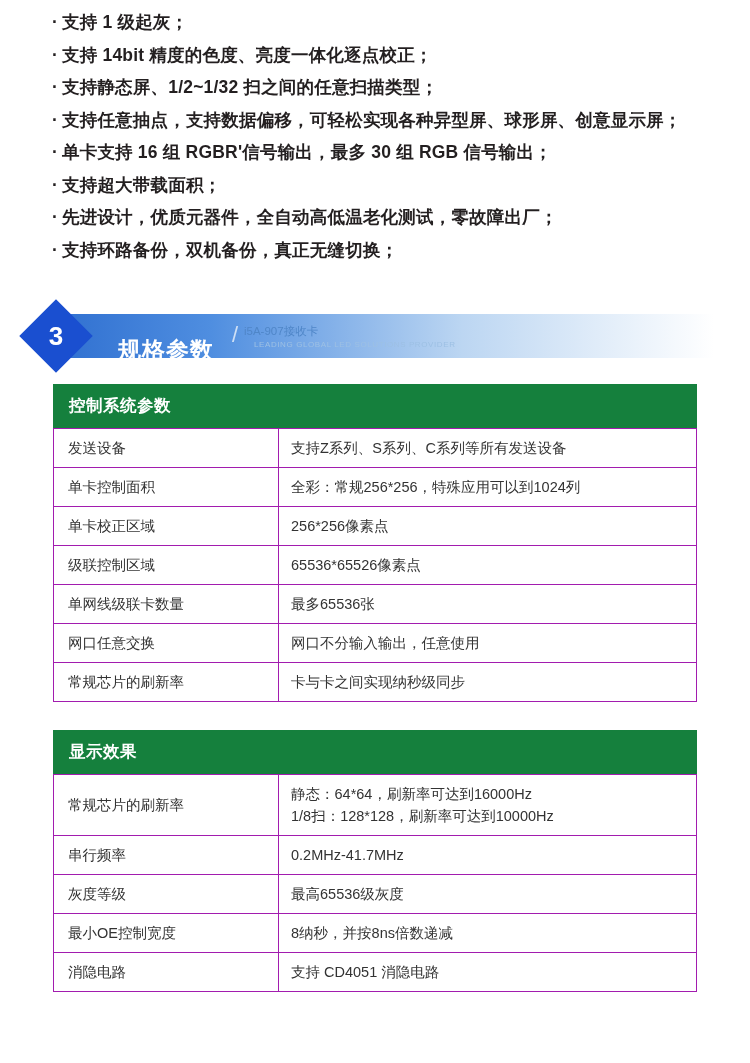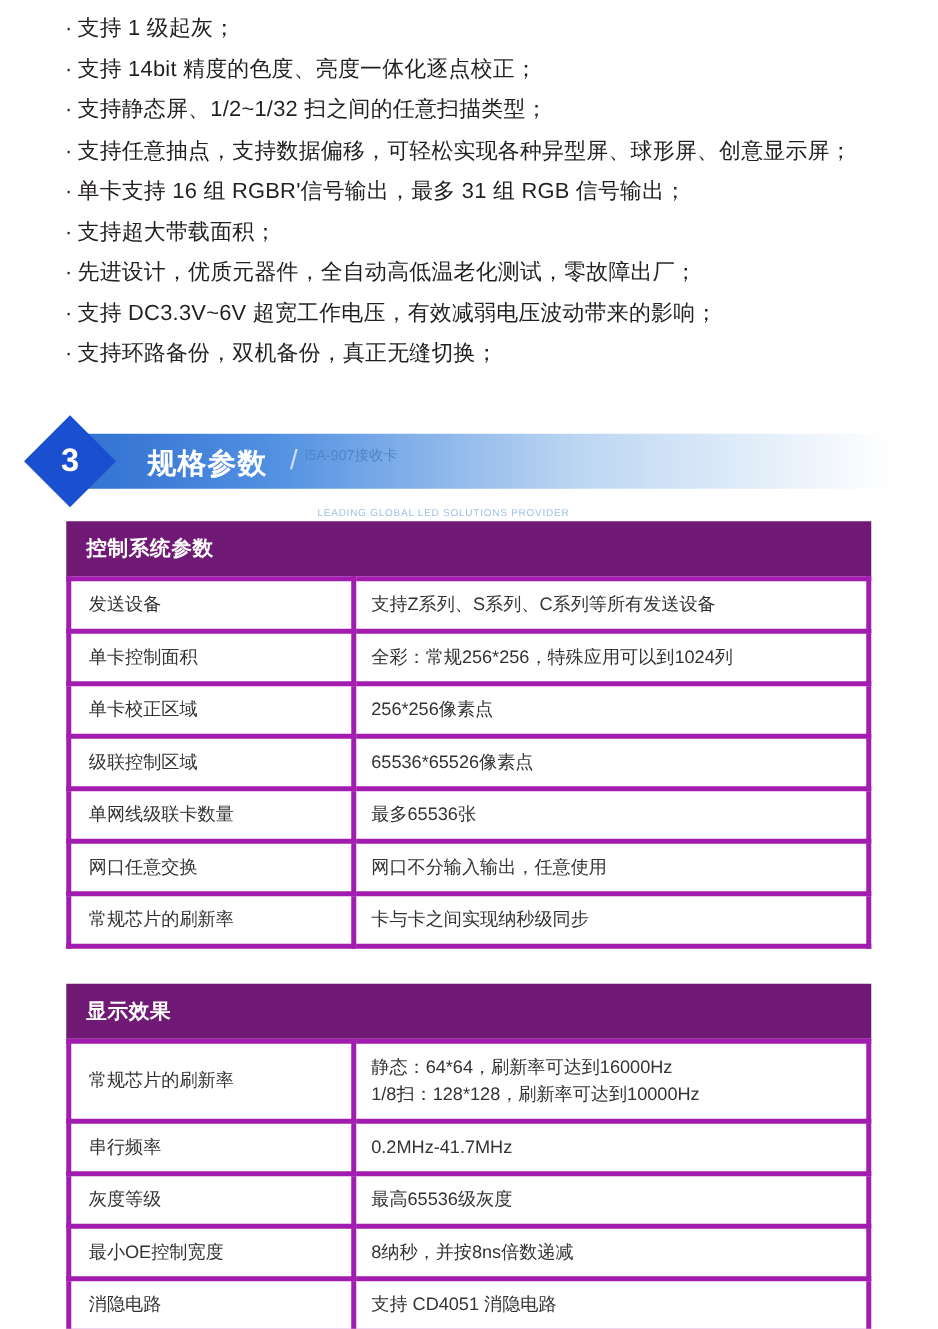--- a/index.html
+++ b/index.html
@@ -12,20 +12,21 @@
     height: 1063px;
     position: relative;
     font-family: "Liberation Sans", sans-serif;
     color: #333333;
     overflow: hidden;
   }
 
   
   .features {
     padding: 6px 20px 0 52px;
+    font-weight: bold;
   }
   .feature-line {
     font-size: 17.5px;
     line-height: 32.5px;
     color: #231f20;
     letter-spacing: 0.2px;
     white-space: pre-wrap;
   }
   .feature-line .dot {
     display: inline-block;
@@ -65,21 +66,21 @@
     display: flex;
     align-items: center;
     justify-content: center;
     color: #ffffff;
     font-size: 26px;
     font-weight: bold;
   }
   .sec-title {
     position: absolute;
     left: 118px;
-    top: 20px;
+    top: 33px;
     font-size: 23px;
     font-weight: bold;
     color: #ffffff;
     letter-spacing: 1px;
   }
   .sec-slash {
     position: absolute;
     left: 232px;
     top: 20px;
     font-size: 22px;
@@ -92,44 +93,43 @@
     font-size: 11.5px;
     color: #4f86c8;
   }
   .sec-sub2 {
     position: absolute;
     left: 254px;
     top: 38px;
     font-size: 8px;
     color: #9dc0e4;
     letter-spacing: 0.6px;
-    margin-top: 33px;
   }
 
   
   .table-block {
     margin: 0 auto;
     width: 644px;
   }
   .table-title {
-    background: #701a75;
+    background: #15803d;
     color: #ffffff;
     font-size: 16.5px;
     font-weight: bold;
     padding: 11px 0 11px 16px;
     letter-spacing: 0.5px;
   }
   table.spec {
     width: 100%;
     border-collapse: collapse;
     font-size: 14.5px;
     color: #333333;
   }
   table.spec td {
-    border: 4px solid #a21caf;
+    border: 1px solid #a21caf;
     padding: 8px 10px 8px 14px;
     line-height: 22px;
     vertical-align: middle;
   }
   table.spec td.k {
     width: 200px;
   }
   table.spec td.v {
     padding-left: 12px;
   }
@@ -140,24 +140,23 @@
   .gap-10 { height: 12px; }
 </style>
 </head>
 <body>
 
 <div class="features">
   <div class="feature-line"><span class="dot">·</span><span>支持 1 级起灰；</span></div>
   <div class="feature-line"><span class="dot">·</span><span>支持 14bit 精度的色度、亮度一体化逐点校正；</span></div>
   <div class="feature-line"><span class="dot">·</span><span>支持静态屏、1/2~1/32 扫之间的任意扫描类型；</span></div>
   <div class="feature-line"><span class="dot">·</span><span>支持任意抽点，支持数据偏移，可轻松实现各种异型屏、球形屏、创意显示屏；</span></div>
-  <div class="feature-line"><span class="dot">·</span><span>单卡支持 16 组 RGBR'信号输出，最多 31 组 RGB 信号输出；</span></div>
+  <div class="feature-line"><span class="dot">·</span><span>单卡支持 16 组 RGBR'信号输出，最多 30 组 RGB 信号输出；</span></div>
   <div class="feature-line"><span class="dot">·</span><span>支持超大带载面积；</span></div>
   <div class="feature-line"><span class="dot">·</span><span>先进设计，优质元器件，全自动高低温老化测试，零故障出厂；</span></div>
-  <div class="feature-line"><span class="dot">·</span><span>支持 DC3.3V~6V 超宽工作电压，有效减弱电压波动带来的影响；</span></div>
   <div class="feature-line"><span class="dot">·</span><span>支持环路备份，双机备份，真正无缝切换；</span></div>
 </div>
 
 <div class="section-header">
   <div class="sec-band"></div>
   <div class="sec-diamond"></div>
   <div class="sec-num">3</div>
   <div class="sec-title">规格参数</div>
   <div class="sec-slash">/</div>
   <div class="sec-sub">i5A-907接收卡</div>

